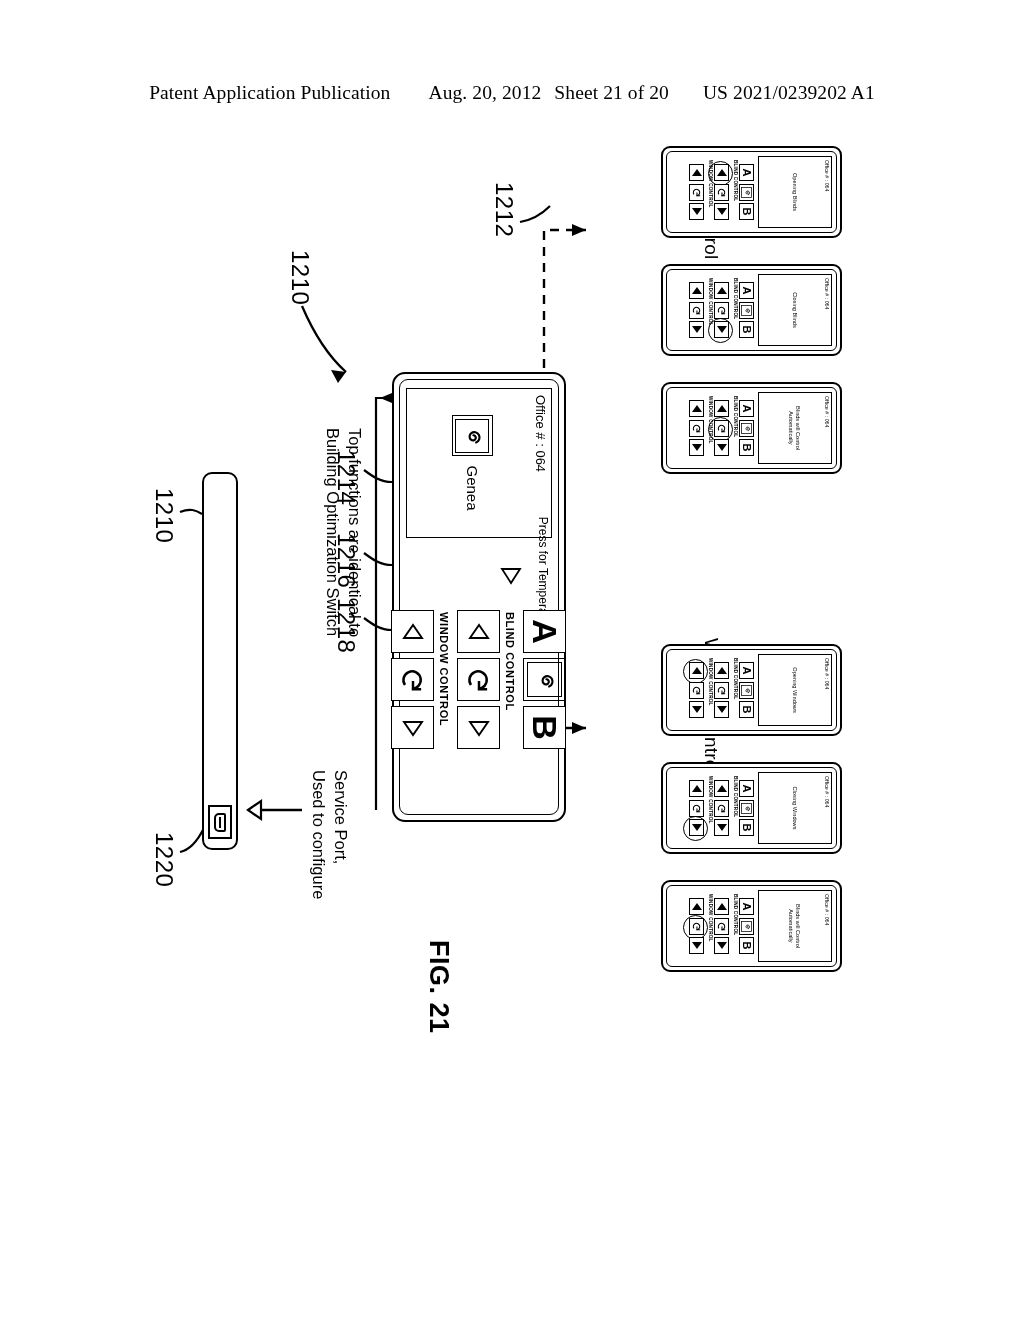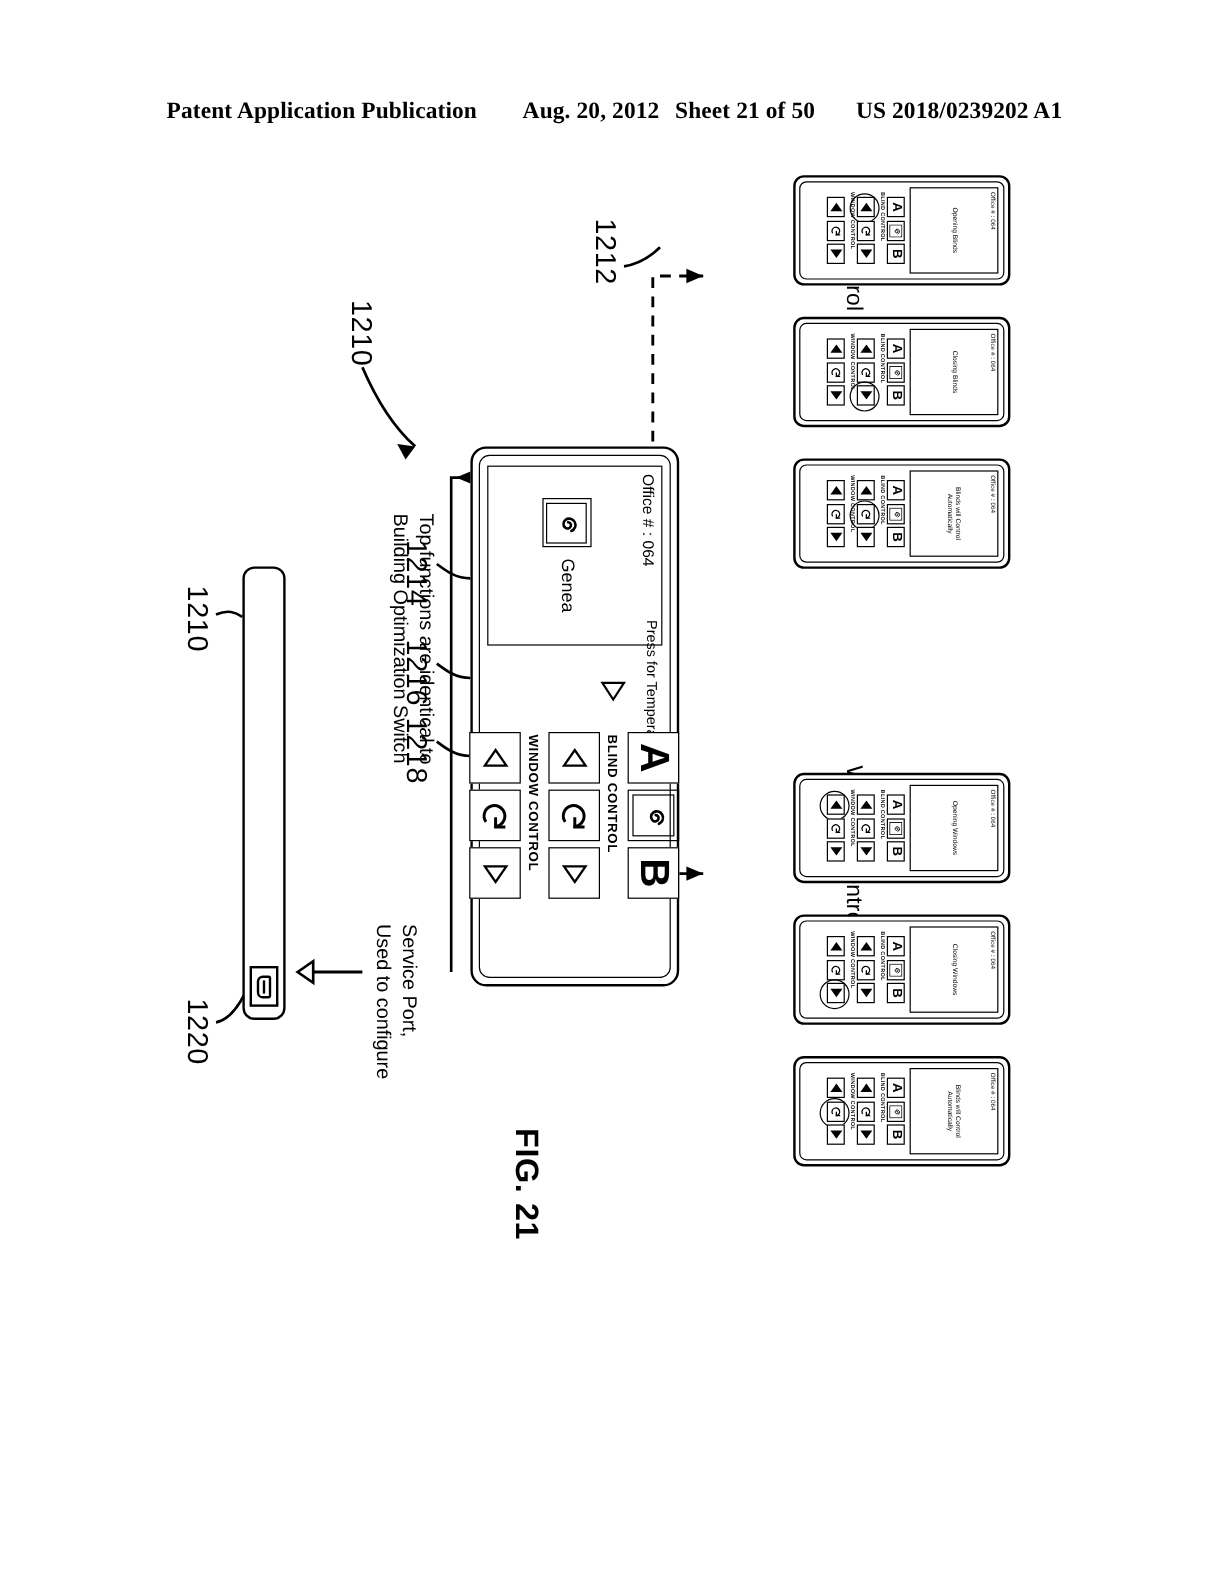--- a/index.html
+++ b/index.html
@@ -5,21 +5,21 @@
   html,body{margin:0;padding:0;background:#fff;}
   body{
     width:1024px;height:1320px;position:relative;overflow:hidden;
     font-family:"Liberation Sans", sans-serif;color:#000;
   }
 
   
   .pub-header{
     position:absolute;left:0;top:82px;width:1024px;
     display:flex;justify-content:center;align-items:flex-start;
-    font-family:"Liberation Serif", serif;font-weight:bold;font-size:19.5px;
+    font-family:"Liberation Serif", serif;font-weight:normal;font-size:19.5px;
     letter-spacing:.1px;
   }
   .pub-header span{white-space:nowrap;}
   .ph-gap1{width:38px;display:inline-block;}
   .ph-gap2{width:13px;display:inline-block;}
   .ph-gap3{width:34px;display:inline-block;}
 
   
   
   #figure-canvas{
@@ -138,23 +138,23 @@
   #overlay{position:absolute;left:0;top:0;width:1100px;height:700px;pointer-events:none;}
 </style>
 </head>
 <body>
 
 <div class="pub-header">
   <span>Patent Application Publication</span>
   <span class="ph-gap1"></span>
   <span>Aug. 20, 2012</span>
   <span class="ph-gap2"></span>
-  <span>Sheet 21 of 50</span>
+  <span>Sheet 21 of 20</span>
   <span class="ph-gap3"></span>
-  <span>US 2018/0239202 A1</span>
+  <span>US 2021/0239202 A1</span>
 </div>
 
 <div id="figure-canvas">
 
   <svg id="overlay" viewBox="0 0 1100 700">
 
     <path d="M368,368 L368,318 L120,318 L120,276" stroke="#000" stroke-width="2.4" fill="none" stroke-dasharray="9,7"></path>
     <path d="M120,276 l-6,14 l12,0 z" fill="#000"></path>
 
     <path d="M368,414 L455,414 L455,318 L618,318 L618,276" stroke="#000" stroke-width="2.4" fill="none" stroke-dasharray="9,7"></path>

